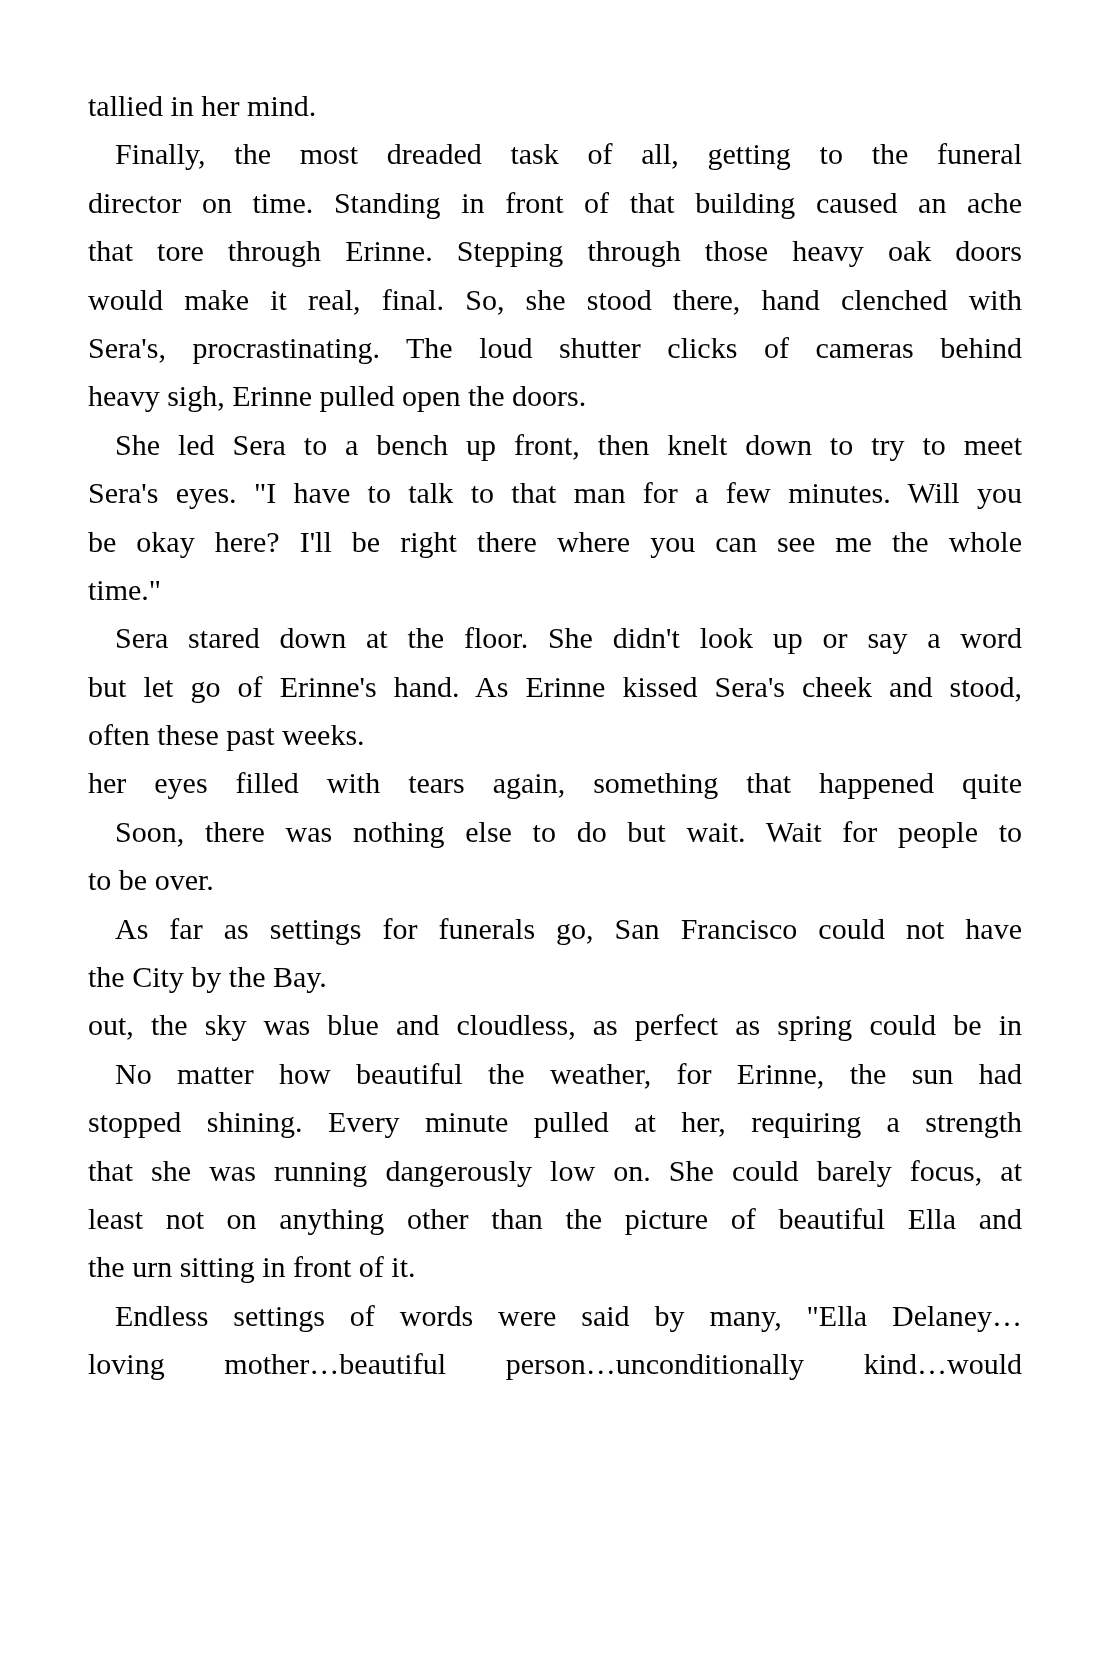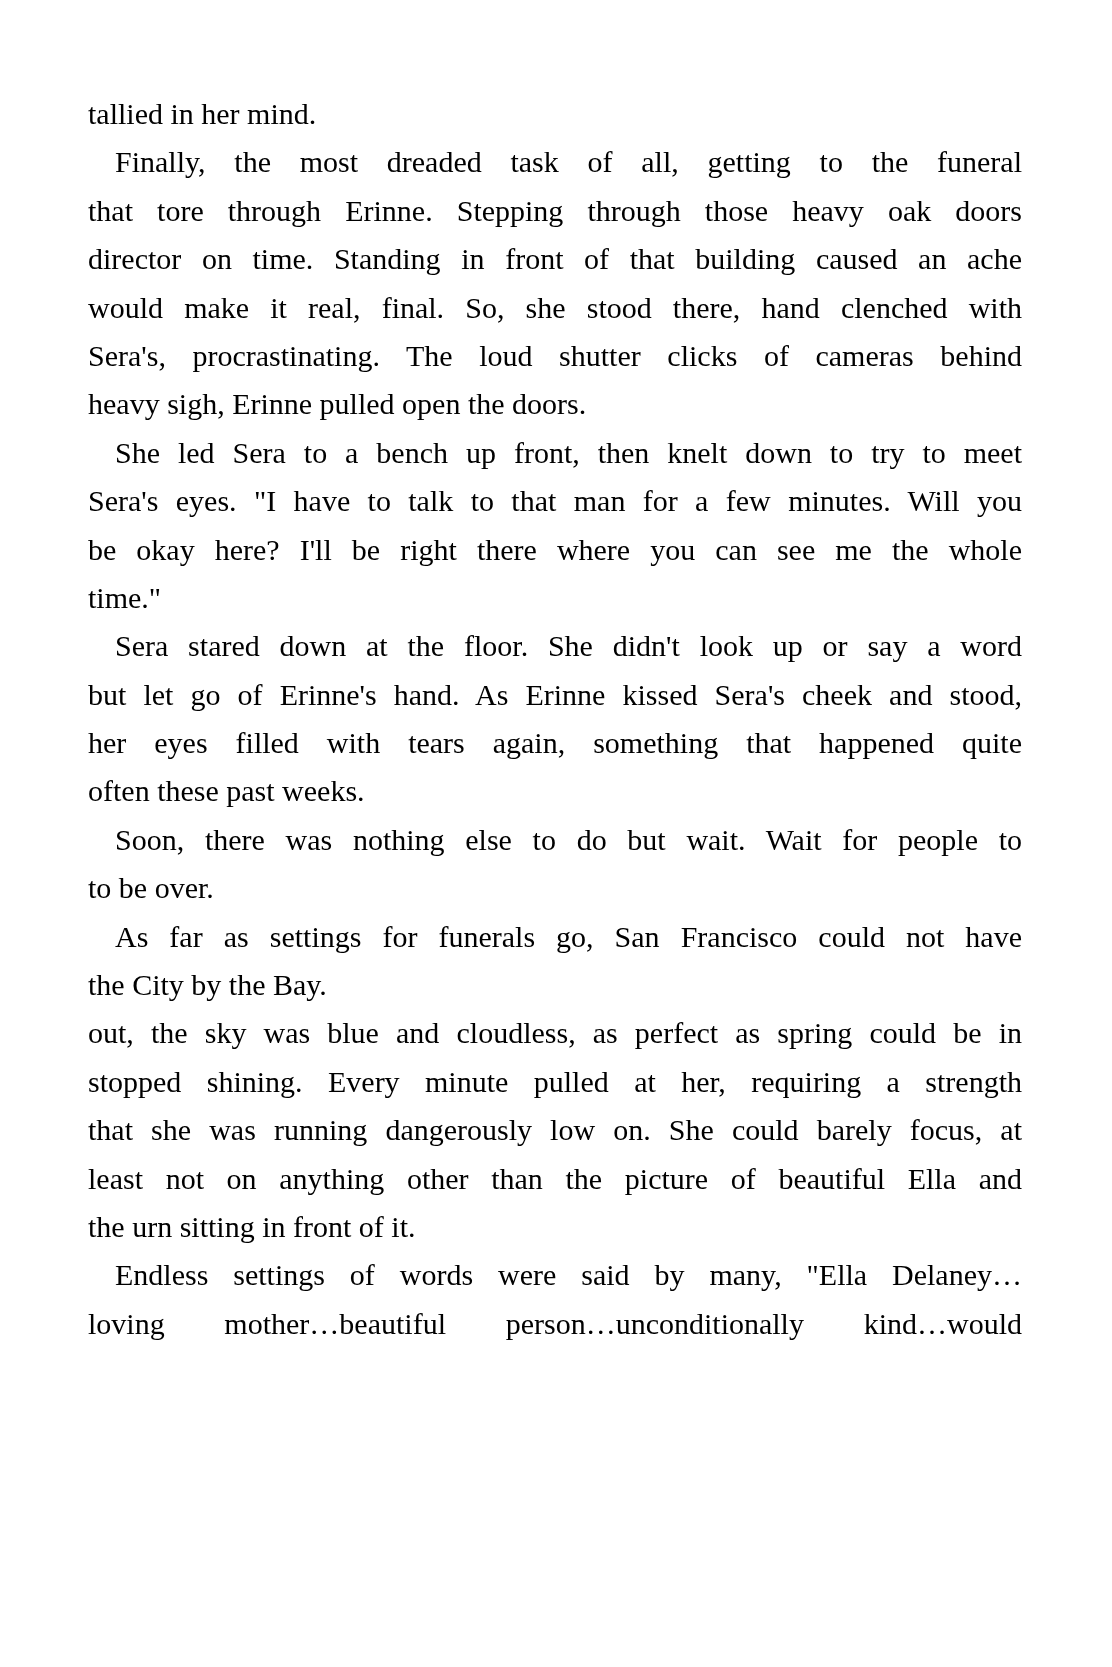--- a/index.html
+++ b/index.html
@@ -12,21 +12,21 @@
     width: 1112px;
     height: 1667px;
     background: #ffffff;
     overflow: hidden;
     font-family: "Liberation Serif", "DejaVu Serif", serif;
     color: #000000;
   }
   .text-column {
     position: absolute;
     left: 88px;
-    top: 90px;
+    top: 82px;
     width: 934px;
   }
   .paragraph {
     margin: 0;
     padding: 0;
   }
   .line {
     height: 48.4px;
     line-height: 48.4px;
     font-size: 30px;
@@ -46,48 +46,49 @@
 </head>
 <body>
 
 <main class="page">
   <div class="text-column">
       <div class="paragraph">
         <div class="line no-justify">tallied in her mind.</div>
       </div>
       <div class="paragraph">
         <div class="line indent">Finally, the most dreaded task of all, getting to the funeral</div>
+        <div class="line">director on time. Standing in front of that building caused an ache</div>
         <div class="line">that tore through Erinne. Stepping through those heavy oak doors</div>
-        <div class="line">director on time. Standing in front of that building caused an ache</div>
         <div class="line">would make it real, final. So, she stood there, hand clenched with</div>
         <div class="line">Sera's, procrastinating. The loud shutter clicks of cameras behind</div>
         <div class="line no-justify">heavy sigh, Erinne pulled open the doors.</div>
       </div>
       <div class="paragraph">
         <div class="line indent">She led Sera to a bench up front, then knelt down to try to meet</div>
         <div class="line">Sera's eyes. "I have to talk to that man for a few minutes. Will you</div>
         <div class="line">be okay here? I'll be right there where you can see me the whole</div>
         <div class="line no-justify">time."</div>
       </div>
       <div class="paragraph">
         <div class="line indent">Sera stared down at the floor. She didn't look up or say a word</div>
         <div class="line">but let go of Erinne's hand. As Erinne kissed Sera's cheek and stood,</div>
+        <div class="line no-justify">often these past weeks.</div>
         <div class="line">her eyes filled with tears again, something that happened quite</div>
-        <div class="line no-justify">often these past weeks.</div>
       </div>
       <div class="paragraph">
         <div class="line indent">Soon, there was nothing else to do but wait. Wait for people to</div>
         <div class="line no-justify">to be over.</div>
       </div>
       <div class="paragraph">
         <div class="line indent">As far as settings for funerals go, San Francisco could not have</div>
         <div class="line no-justify">the City by the Bay.</div>
         <div class="line">out, the sky was blue and cloudless, as perfect as spring could be in</div>
       </div>
       <div class="paragraph">
+        <div class="line indent">No matter how beautiful the weather, for Erinne, the sun had</div>
         <div class="line">stopped shining. Every minute pulled at her, requiring a strength</div>
         <div class="line">that she was running dangerously low on. She could barely focus, at</div>
         <div class="line">least not on anything other than the picture of beautiful Ella and</div>
         <div class="line no-justify">the urn sitting in front of it.</div>
       </div>
       <div class="paragraph">
         <div class="line indent">Endless settings of words were said by many, "Ella Delaney…</div>
         <div class="line">loving mother…beautiful person…unconditionally kind…would</div>
       </div>
     </div>

